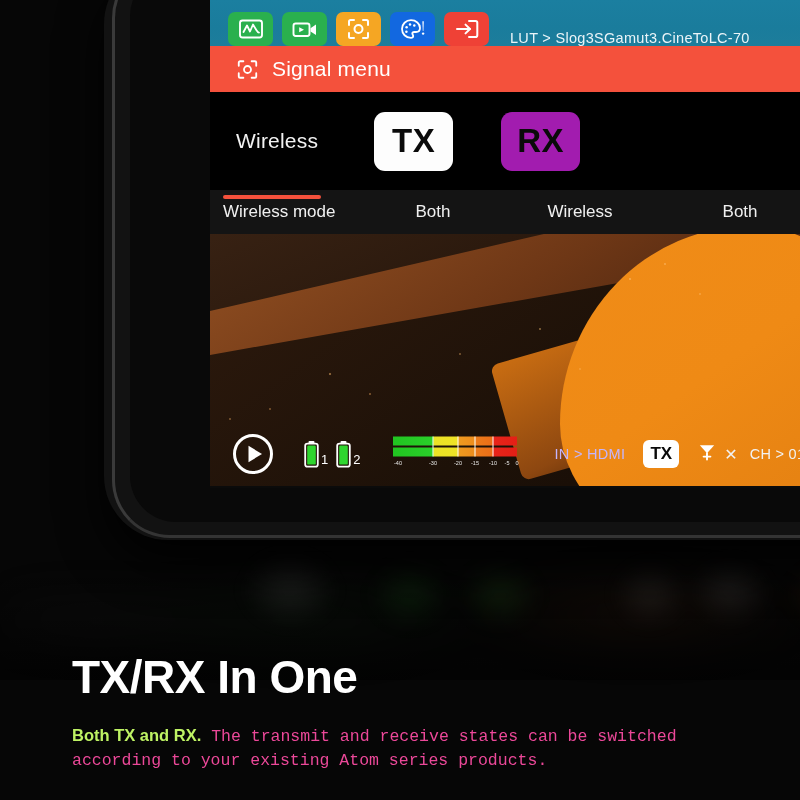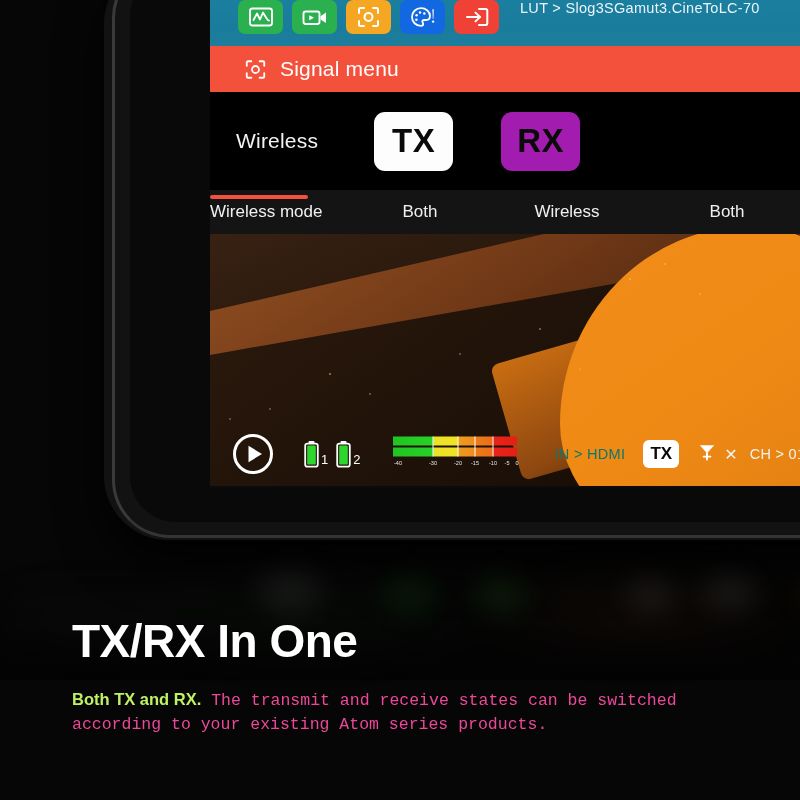--- a/index.html
+++ b/index.html
@@ -62,36 +62,36 @@
   
   .screen{
     position:absolute;left:210px;top:0;width:590px;height:488px;
     background:#0b0b0b;overflow:hidden;
   }
 
   
   .topbar{
     position:relative;height:46px;width:100%;
     background:linear-gradient(180deg,#1b7fa0 0%,#1a7c9c 60%,#1d7d9b 100%);
-    display:flex;align-items:flex-start;padding-left:28px;box-sizing:border-box;
+    display:flex;align-items:flex-end;padding-left:18px;box-sizing:border-box;
   }
   .tb-icon{
     width:45px;height:34px;border-radius:7px;margin-right:9px;
     display:flex;align-items:center;justify-content:center;flex:0 0 auto;
   }
   .tb-icon svg{display:block;}
   .lut-text{
     color:#eaf4f8;font-size:14.5px;letter-spacing:.3px;margin-left:12px;
     white-space:nowrap;
   }
 
   
   .signalbar{
     height:46px;width:100%;background:#f4513c;
-    display:flex;align-items:center;padding-left:34px;box-sizing:border-box;
+    display:flex;align-items:center;padding-left:26px;box-sizing:border-box;
   }
   .signalbar .sm-icon{margin-right:13px;display:flex;align-items:center;}
   .signalbar .sm-text{color:#fff;font-size:21px;letter-spacing:.2px;}
 
   
   .mode-row{
     height:98px;background:#000;display:flex;align-items:center;
     padding-left:26px;box-sizing:border-box;
   }
   .mode-label{color:#f2f2f2;font-size:21px;letter-spacing:.2px;}
@@ -171,32 +171,32 @@
   
   .osd{
     position:absolute;left:0;bottom:0;width:100%;height:64px;
     display:flex;align-items:center;padding-left:22px;box-sizing:border-box;
   }
   .play-btn{width:42px;height:42px;flex:0 0 auto;}
   .battery-group{display:flex;align-items:flex-end;margin-left:30px;}
   .batt-wrap{display:flex;align-items:flex-end;margin-right:8px;}
   .batt-num{color:#fff;font-size:13px;margin-left:2px;line-height:1;padding-bottom:2px;}
   .meter{margin-left:24px;flex:0 0 auto;}
-  .osd-text{color:#0f766e;font-size:14.5px;margin-left:34px;letter-spacing:.3px;white-space:nowrap;}
+  .osd-text{color:#c4b5fd;font-size:14.5px;margin-left:34px;letter-spacing:.3px;white-space:nowrap;}
   .tx-badge{
     margin-left:18px;width:36px;height:28px;border-radius:6px;background:#fff;
     display:flex;align-items:center;justify-content:center;
     font-size:17px;font-weight:bold;color:#0a0a0a;flex:0 0 auto;
   }
   .ant-wrap{display:flex;align-items:center;margin-left:18px;flex:0 0 auto;}
   .ant-x{color:#f1f1f1;font-size:16px;margin-left:7px;}
   .ch-text{color:#f2f2f2;font-size:14.5px;margin-left:12px;white-space:nowrap;letter-spacing:.3px;}
 
   
-  .hero{position:absolute;left:72px;top:618px;width:700px;}
+  .hero{position:absolute;left:72px;top:654px;width:700px;}
   .hero-title{
     color:#fff;font-size:46px;font-weight:bold;letter-spacing:-.5px;
     line-height:1;margin:0 0 24px 0;
   }
   .hero-body{font-size:16.5px;line-height:1.42;margin:0;}
   .hero-strong{color:#bef264;font-weight:bold;}
   .hero-rest{color:#ec4899;font-family:Liberation Mono, monospace;}
 </style>
 </head>
 <body>
@@ -276,21 +276,21 @@
       <span class="sm-text">Signal menu</span>
     </div>
 
     <div class="mode-row">
       <span class="mode-label">Wireless</span>
       <div class="mode-btn tx">TX</div>
       <div class="mode-btn rx">RX</div>
     </div>
 
     <div class="tabs">
-      <div class="tab" style="">
+      <div class="tab" style="margin-left:13px;">
         <span class="tab-underline"></span>
         <span>Wireless mode</span>
       </div>
       <div class="tab" style="margin-left:80px;">Both</div>
       <div class="tab" style="margin-left:97px;">Wireless</div>
       <div class="tab" style="margin-left:110px;">Both</div>
     </div>
 
     <div class="preview">
       <div class="sky"></div>

